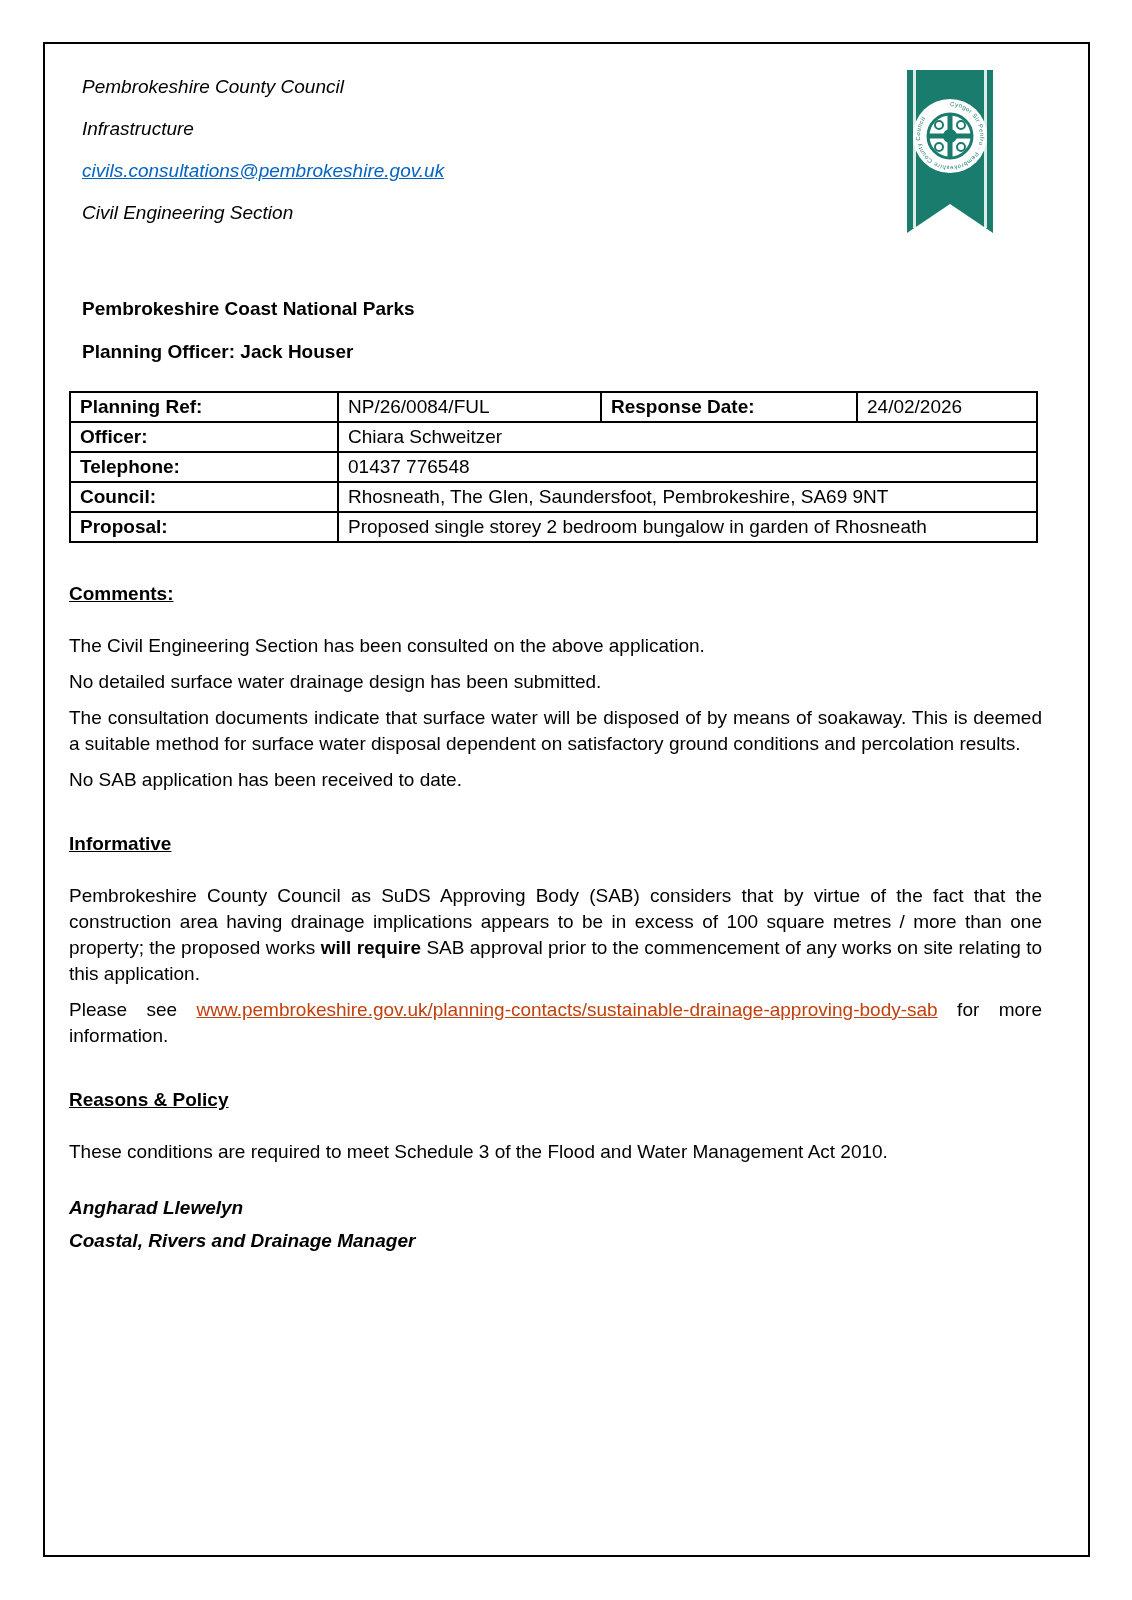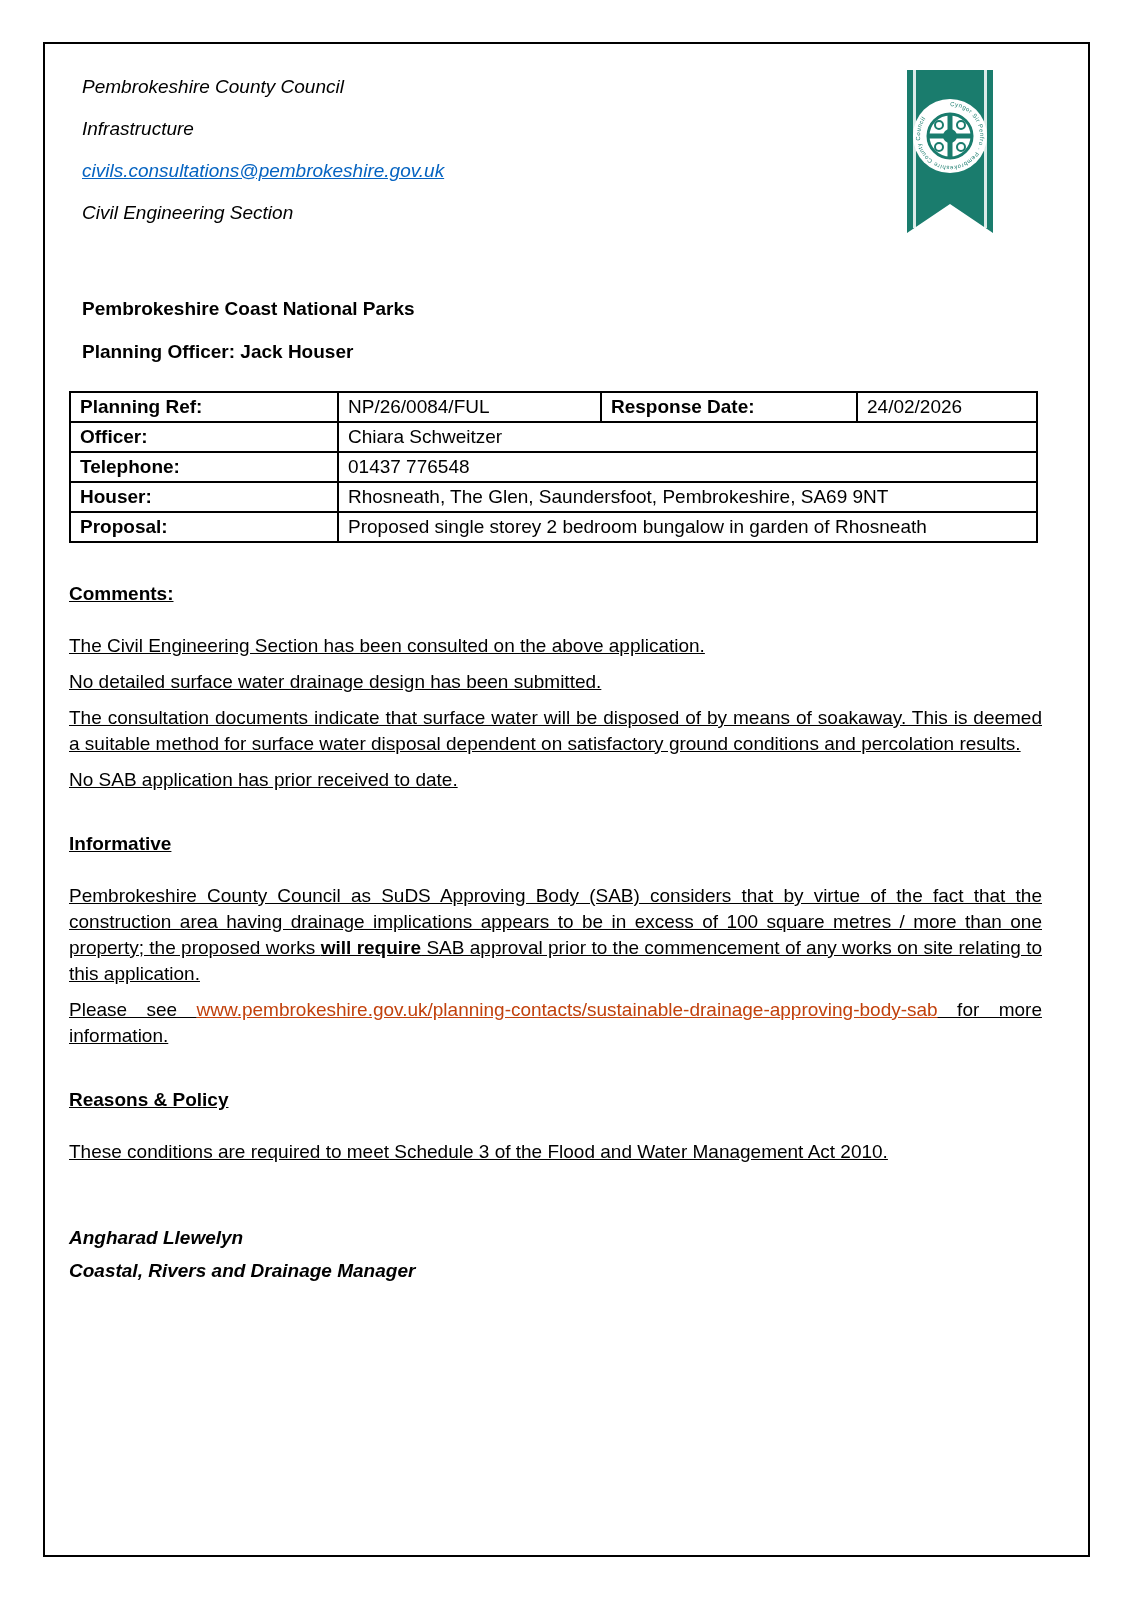--- a/index.html
+++ b/index.html
@@ -72,31 +72,31 @@
   td.lbl { font-weight: bold; }
   .col1 { width: 248px; }
   .col2 { width: 243px; }
   .col3 { width: 236px; }
 
   .section-heading {
     font-weight: bold;
     text-decoration: underline;
     margin: 38px 0 26px 0;
   }
-  .para { margin: 10px 0; text-decoration: underline; }
+  .para { margin: 10px 0; }
   .just { text-align: justify; }
   .bold { font-weight: bold; }
   a.weblink {
     color: #c2410c;
     text-decoration: underline;
     cursor: pointer;
     overflow-wrap: break-word;
   }
   .signature {
-    margin-top: 60px;
+    margin-top: 30px;
     font-weight: bold;
     font-style: italic;
   }
   .signature p { margin: 0 0 7px 0; }
 </style>
 </head>
 <body>
 
 <div class="canvas">
   <div class="frame">
@@ -147,35 +147,35 @@
       </tr>
       <tr>
         <td class="lbl">Officer:</td>
         <td colspan="3">Chiara Schweitzer</td>
       </tr>
       <tr>
         <td class="lbl">Telephone:</td>
         <td colspan="3">01437 776548</td>
       </tr>
       <tr>
-        <td class="lbl">Houser:</td>
+        <td class="lbl">Council:</td>
         <td colspan="3">Rhosneath, The Glen, Saundersfoot, Pembrokeshire, SA69 9NT</td>
       </tr>
       <tr>
         <td class="lbl">Proposal:</td>
         <td colspan="3">Proposed single storey 2 bedroom bungalow in garden of Rhosneath</td>
       </tr>
     </tbody>
       </table>
 
     <div class="section-heading">Comments:</div>
     <p class="para">The Civil Engineering Section has been consulted on the above application.</p>
     <p class="para">No detailed surface water drainage design has been submitted.</p>
     <p class="para just">The consultation documents indicate that surface water will be disposed of by means of soakaway. This is deemed a suitable method for surface water disposal dependent on satisfactory ground conditions and percolation results.</p>
-    <p class="para">No SAB application has prior received to date.</p>
+    <p class="para">No SAB application has been received to date.</p>
 
     <div class="section-heading">Informative</div>
     <p class="para just"><span>Pembrokeshire County Council as SuDS Approving Body (SAB) considers that by virtue of the fact that the construction area having drainage implications appears to be in excess of 100 square metres / more than one property; the proposed works </span><span class="bold">will require</span><span> SAB approval prior to the commencement of any works on site relating to this application.</span></p>
     <p class="para just"><span>Please see </span><a class="weblink">www.pembrokeshire.gov.uk/planning-contacts/sustainable-drainage-approving-body-sab</a><span> for more information.</span></p>
 
     <div class="section-heading">Reasons &amp; Policy</div>
     <p class="para">These conditions are required to meet Schedule 3 of the Flood and Water Management Act 2010.</p>
 
     <div class="signature">
       <p>Angharad Llewelyn</p>

